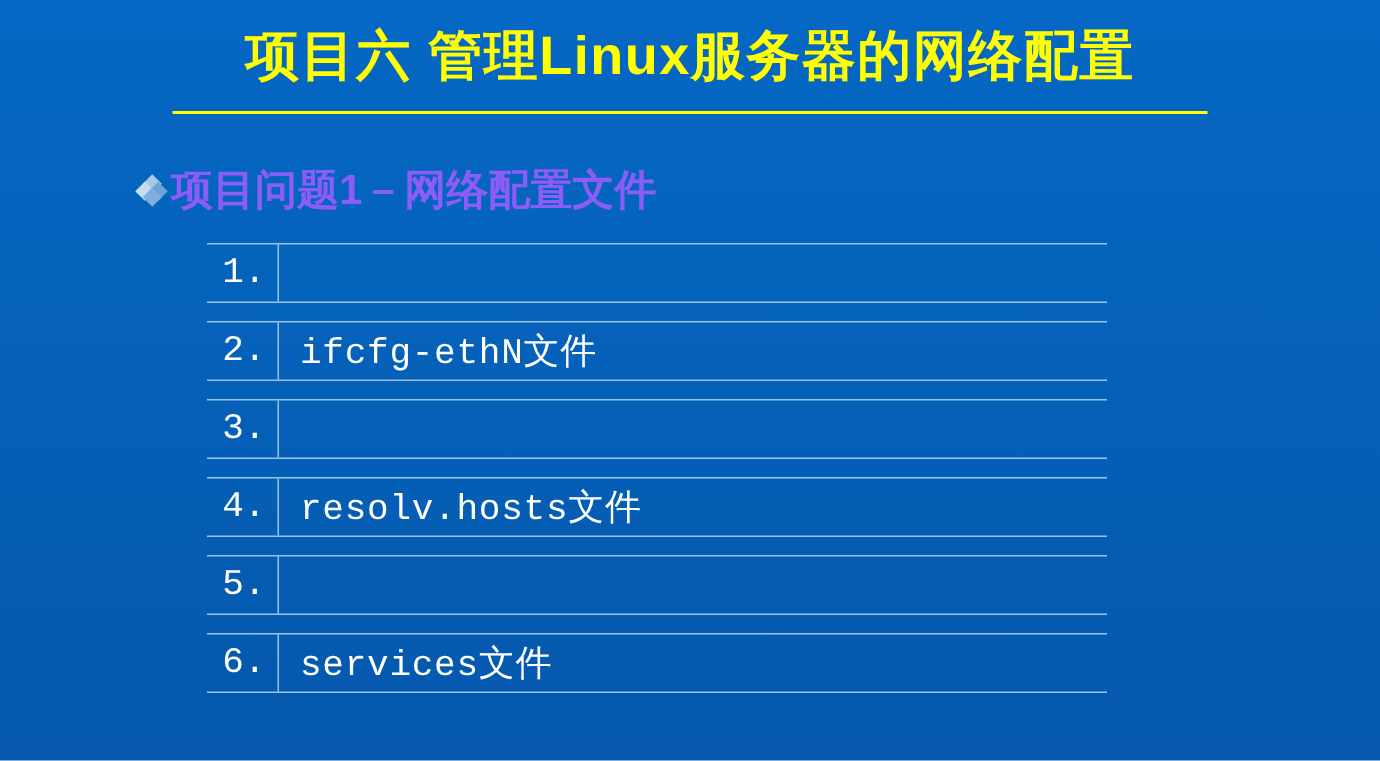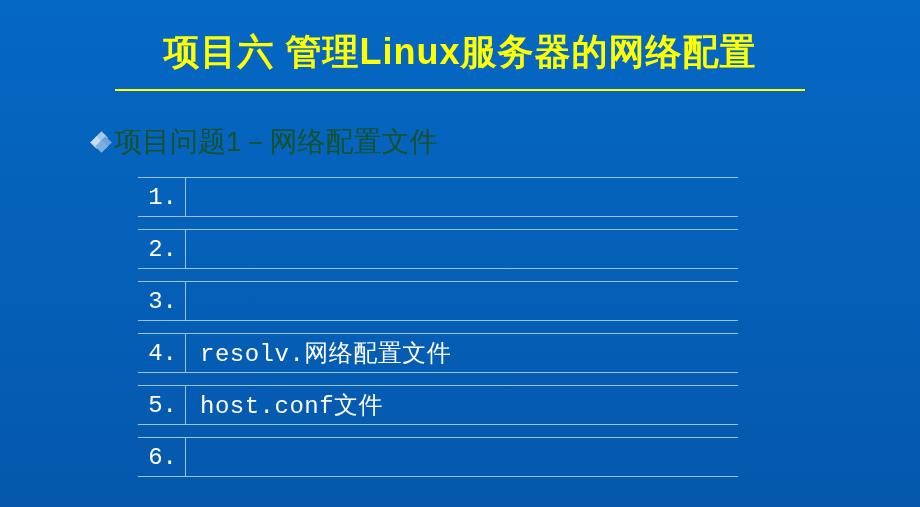--- a/index.html
+++ b/index.html
@@ -13,21 +13,21 @@
       background: linear-gradient(180deg, #0568c4 0%, #0560b8 50%, #0558ac 100%);
       font-family: "Microsoft YaHei", "SimHei", sans-serif;
       overflow: hidden;
       position: relative;
     }
     .title {
       color: #ffff00;
       font-size: 36px;
       font-weight: bold;
       text-align: center;
-      padding-top: 28px;
+      padding-top: 13px;
       padding-bottom: 12px;
       border-bottom: 2px solid #ffff00;
       margin: 0 115px;
       letter-spacing: 1px;
     }
     .subtitle-row {
       display: flex;
       align-items: center;
       margin-top: 32px;
       margin-left: 92px;
@@ -69,23 +69,23 @@
     .diamond-overlay2 {
       position: absolute;
       width: 9px;
       height: 9px;
       background: #6aa5d8;
       transform: rotate(45deg);
       top: 4.5px;
       left: 9px;
     }
     .subtitle {
-      color: #14532d;
+      color: #8b5cf6;
       font-size: 28px;
-      font-weight: normal;
+      font-weight: bold;
     }
     .list-container {
       margin-top: 16px;
       margin-left: 138px;
     }
     .list-item {
       display: flex;
       align-items: center;
       height: 40px;
       width: 600px;
@@ -123,28 +123,29 @@
   </span>
   <span class="subtitle">项目问题1－网络配置文件</span>
 </div>
 
 <div class="list-container">
   <div class="list-item">
     <div class="list-number">1.</div>
   </div>
   <div class="list-item">
     <div class="list-number">2.</div>
+    <div class="list-text">ifcfg-ethN文件</div>
   </div>
   <div class="list-item">
     <div class="list-number">3.</div>
   </div>
   <div class="list-item">
     <div class="list-number">4.</div>
-    <div class="list-text">resolv.网络配置文件</div>
+    <div class="list-text">resolv.hosts文件</div>
   </div>
   <div class="list-item">
     <div class="list-number">5.</div>
-    <div class="list-text">host.conf文件</div>
   </div>
   <div class="list-item">
     <div class="list-number">6.</div>
+    <div class="list-text">services文件</div>
   </div>
 </div>
 
 </body></html>

